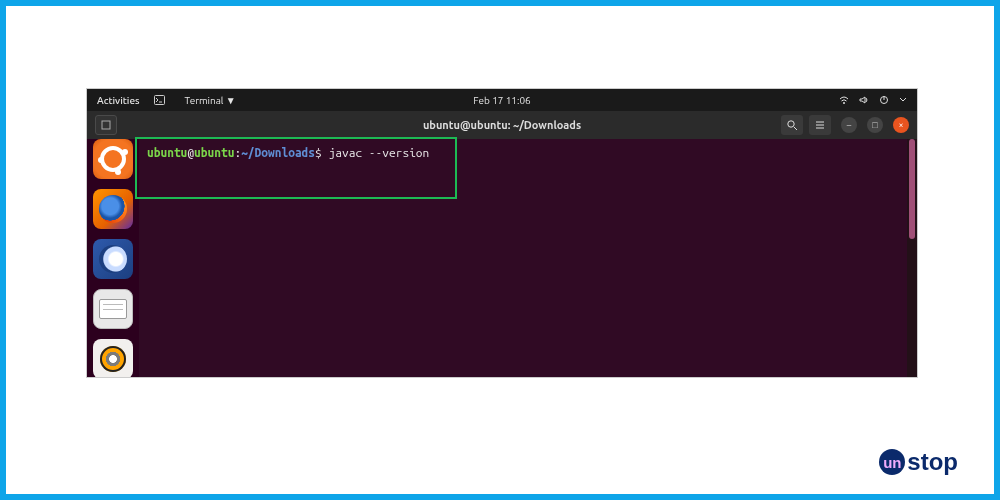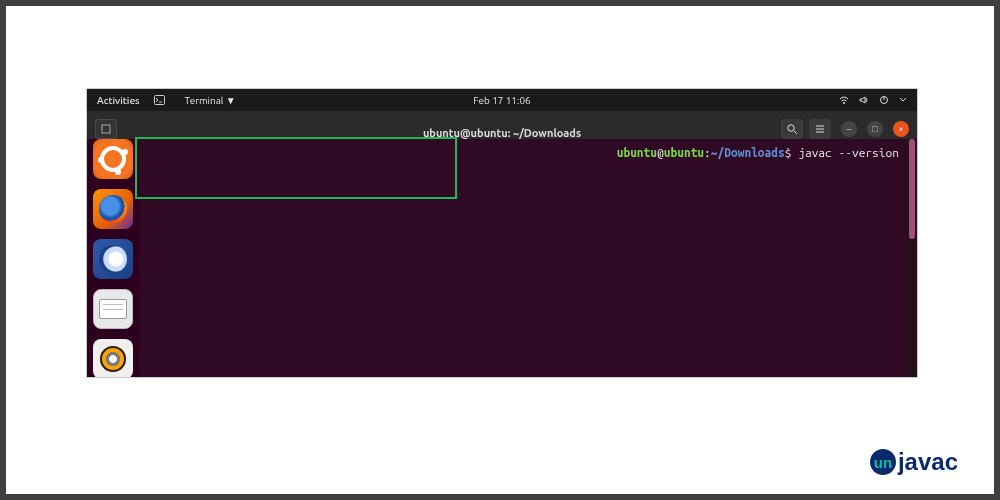--- a/index.html
+++ b/index.html
@@ -3,21 +3,21 @@
 <meta charset="utf-8">
 <style>
   * { box-sizing: border-box; margin: 0; padding: 0; }
   html, body { width: 1000px; height: 500px; font-family: Ubuntu, "Segoe UI", sans-serif; }
   body { background: #fff; }
 
   .frame {
     position: absolute;
     left: 0; top: 0;
     width: 1000px; height: 500px;
-    border: 6px solid #404040;
+    border: 6px solid #0ea5e9;
     background: #fff;
   }
 
   .shot {
     position: absolute;
     left: 80px; top: 82px;
     width: 832px; height: 290px;
     background: #2c001e;
     border: 1px solid #ccc;
     overflow: hidden;
@@ -40,21 +40,21 @@
   .gnome-center { position: absolute; left: 50%; transform: translateX(-50%); }
   .gnome-right { margin-left: auto; display: flex; align-items: center; gap: 10px; }
   .gnome-right svg { display: block; }
 
   
   .term-title {
     height: 28px;
     background: #2b2b2b;
     color: #ddd;
     display: flex;
-    align-items: flex-end;
+    align-items: center;
     font-size: 11px;
     position: relative;
   }
   .term-title .newtab {
     width: 22px; height: 20px;
     margin-left: 8px;
     border: 1px solid #4a4a4a;
     border-radius: 3px;
     display: flex; align-items: center; justify-content: center;
     color: #ccc;
@@ -156,42 +156,42 @@
   }
   .scrollbar::before { content:""; position:absolute; left:2px; top:0; width:6px; height:100px; background:#a04f77; border-radius:3px; }
 
   .hl {
     position: absolute;
     left: -4px; top: -2px;
     width: 322px; height: 62px;
     border: 2px solid #1db954;
     pointer-events: none;
   }
-  .line { white-space: pre; text-align: right; }
+  .line { white-space: pre; }
   .user { color: #7bd64a; font-weight: bold; }
   .host { color: #7bd64a; font-weight: bold; }
   .path { color: #5f8dd3; font-weight: bold; }
   .dollar { color: #e8e8e8; }
   .cmd { color: #e8e8e8; }
   .cursor {
     display: inline-block; width: 7px; height: 12px;
     outline: 1px solid #e8e8e8; margin-left: 2px; vertical-align: -1px;
   }
 
   .brand {
     position: absolute;
     right: 36px; bottom: 18px;
     font-family: "Segoe UI", Arial, sans-serif;
     font-size: 24px; font-weight: 700;
     color: #0b2a6b;
     display: flex; align-items: center; gap: 2px;
   }
   .brand .u {
     width: 26px; height: 26px; border-radius: 50%;
-    background: #0b2a6b; color: #14b8a6;
+    background: #0b2a6b; color: #f0abfc;
     display: inline-flex; align-items: center; justify-content: center;
     font-size: 15px; font-weight: 700;
   }
 </style>
 </head>
 <body>
 
 <div class="frame">
 
   <div class="shot">
@@ -279,16 +279,16 @@
       <div class="hl"></div>
       <div class="line"><span class="user">ubuntu</span><span>@</span><span class="host">ubuntu</span><span>:</span><span class="path">~/Downloads</span><span class="dollar">$</span><span class="cmd"> javac --version</span></div>
     </div>
 
     <div class="scrollbar"></div>
 
   </div>
 
   <div class="brand">
     <span class="u">un</span>
-      <span>javac</span>
+      <span>stop</span>
   </div>
 
 </div>
 
 </body></html>

